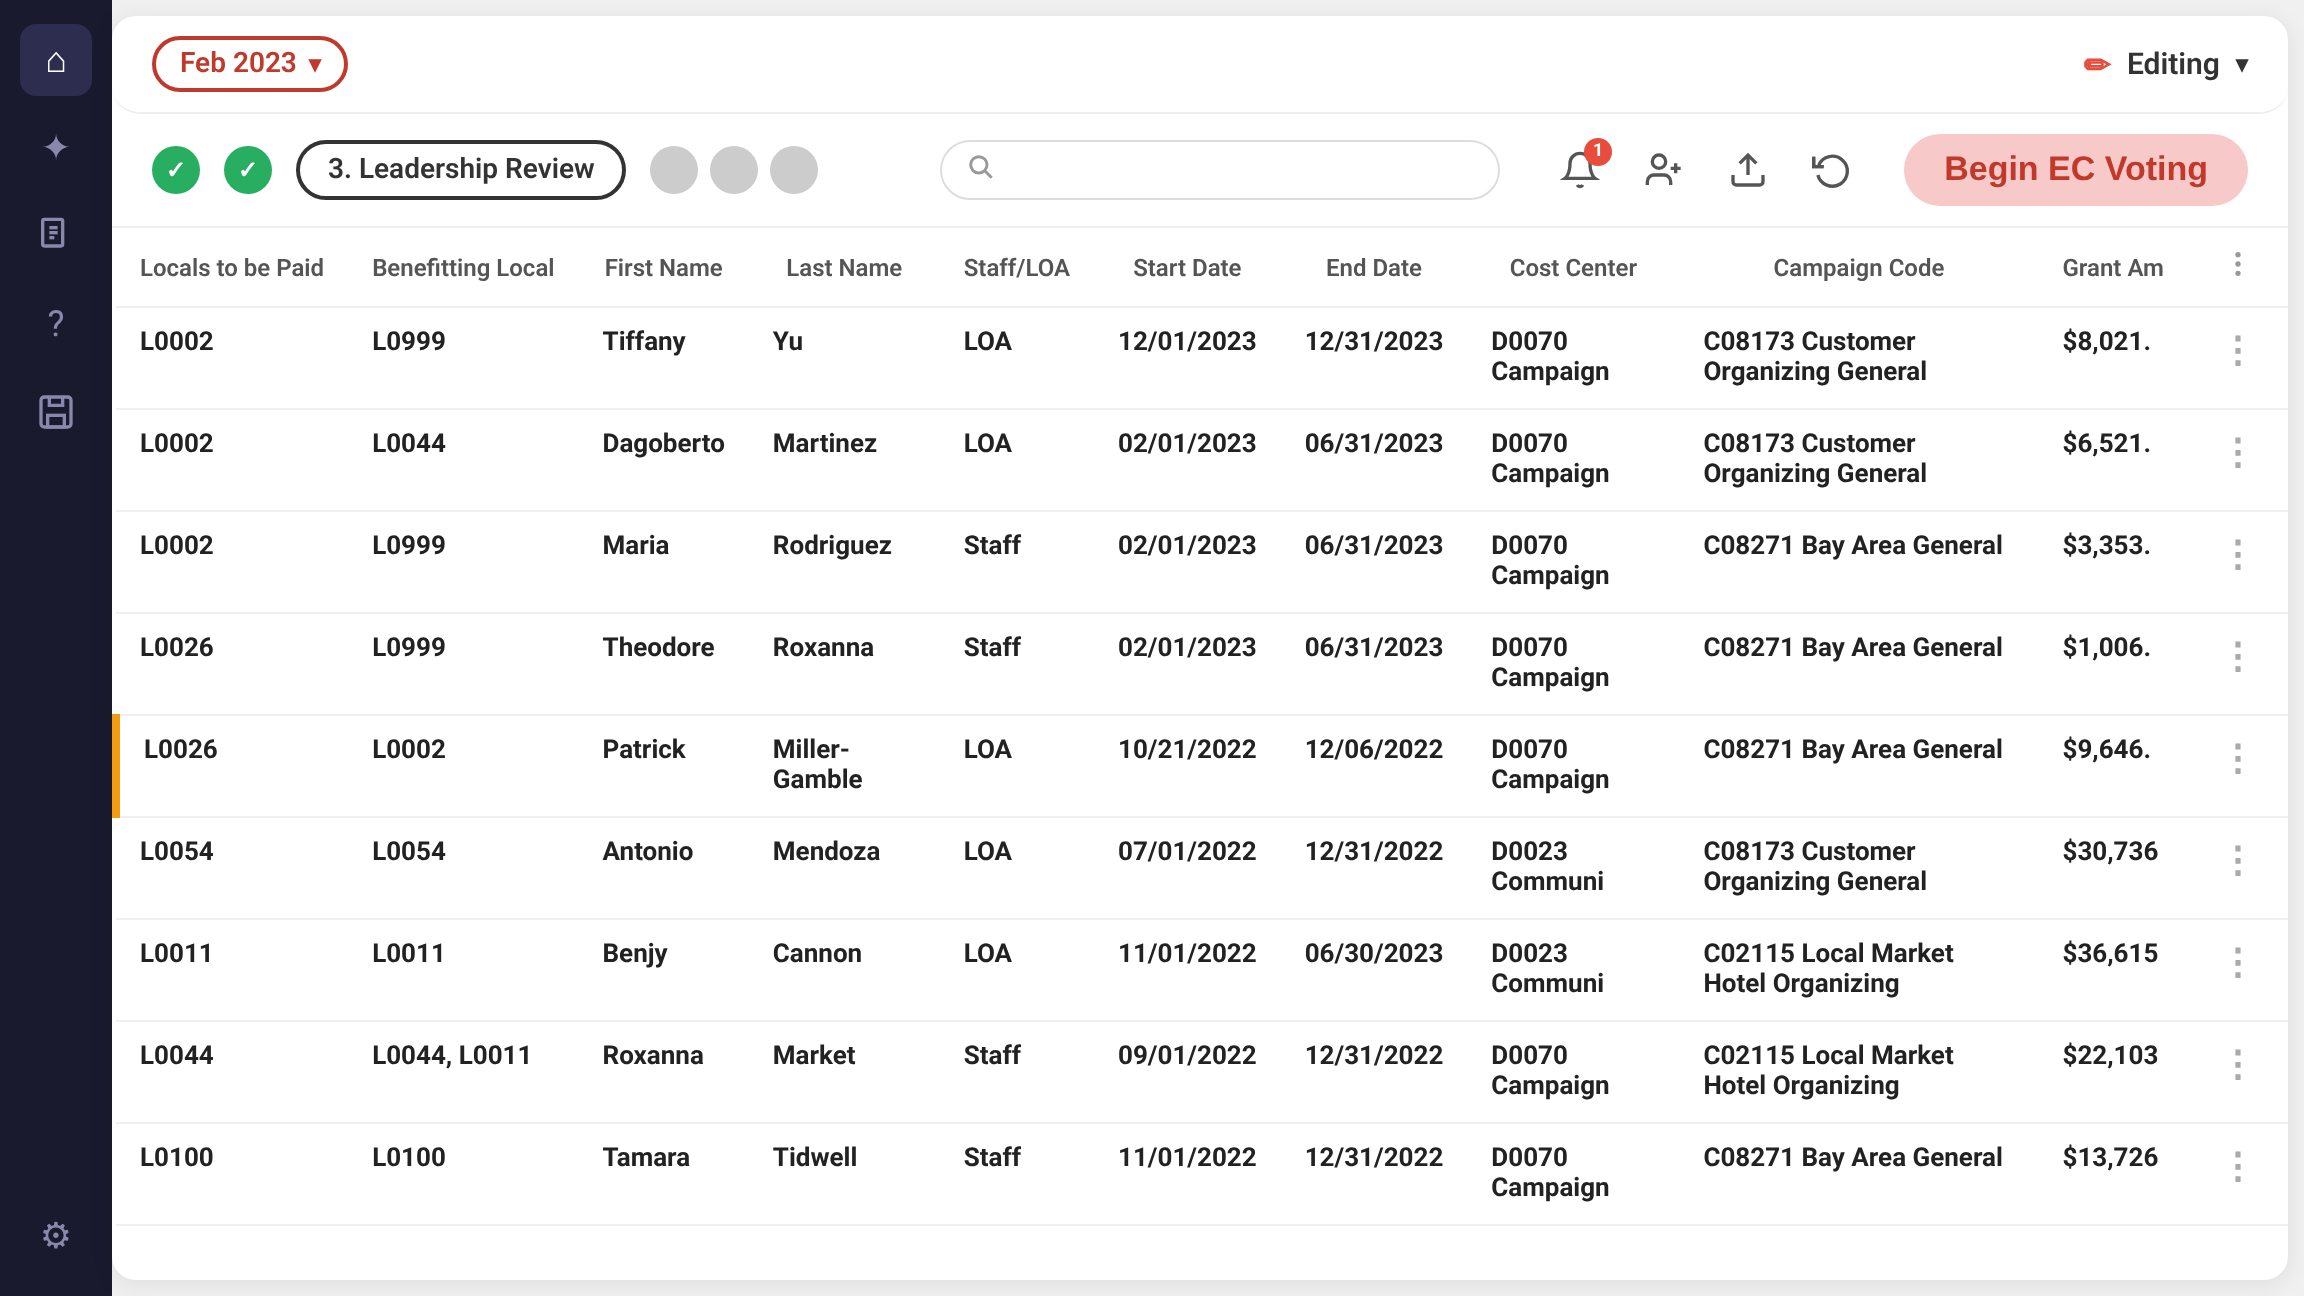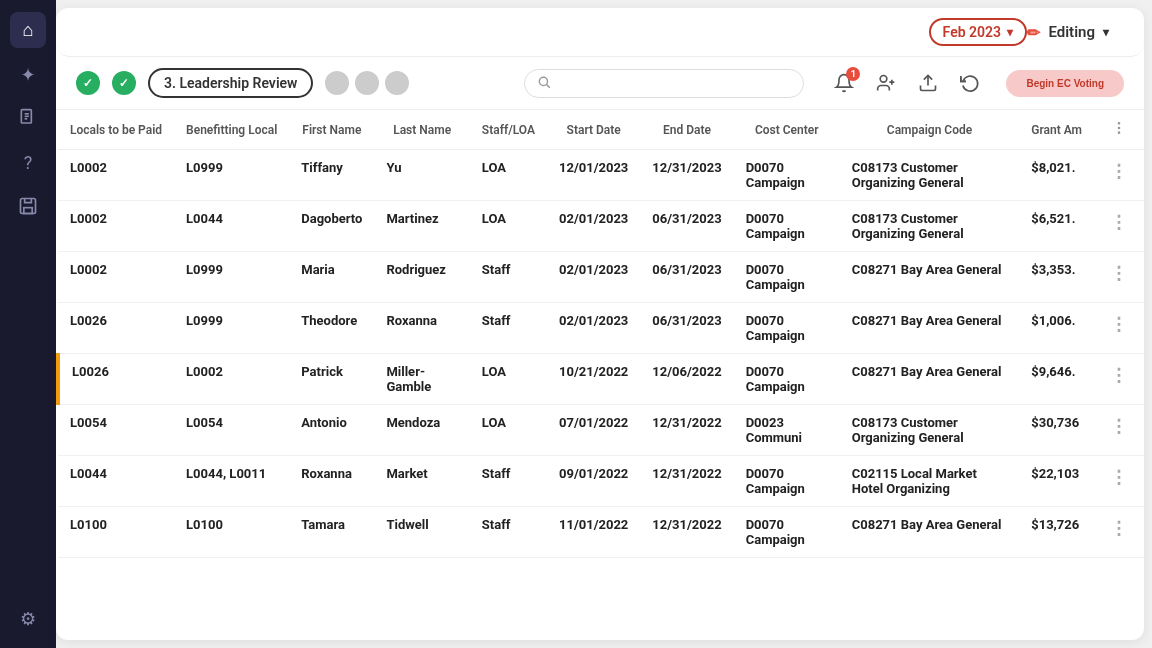--- a/index.html
+++ b/index.html
@@ -48,22 +48,22 @@
       overflow: hidden;
       border-radius: 12px;
       margin: 8px 8px 8px 0;
       box-shadow: 0 2px 12px rgba(0,0,0,0.08);
     }
 
     
     .topbar {
       display: flex;
       align-items: center;
-      justify-content: flex-end;
-      padding: 10px 35px;
+      justify-content: space-between;
+      padding: 10px 20px;
       border-bottom: 1px solid #eee;
       flex-shrink: 0;
       border-radius: 14px;
     }
     .date-selector {
       display: flex;
       align-items: center;
       gap: 6px;
       border: 2px solid #c0392b;
       border-radius: 20px;
@@ -188,21 +188,21 @@
       align-items: center;
       justify-content: center;
       font-weight: bold;
     }
     .begin-btn {
       background: #f8c9c9;
       color: #c0392b;
       border: none;
       border-radius: 24px;
       padding: 8px 20px;
-      font-size: 10px;
+      font-size: 17px;
       font-weight: 600;
       cursor: pointer;
       margin-left: 8px;
       white-space: nowrap;
     }
 
     
     .table-container {
       flex: 1;
       overflow-y: auto;
@@ -440,20 +440,33 @@
             <td>Mendoza</td>
             <td>LOA</td>
             <td>07/01/2022</td>
             <td>12/31/2022</td>
             <td>D0023 Communi</td>
             <td>C08173 Customer Organizing General</td>
             <td>$30,736</td>
             <td><span class="more-btn">⋮</span></td>
           </tr>
           <tr>
+            <td>L0011</td>
+            <td>L0011</td>
+            <td>Benjy</td>
+            <td>Cannon</td>
+            <td>LOA</td>
+            <td>11/01/2022</td>
+            <td>06/30/2023</td>
+            <td>D0023 Communi</td>
+            <td>C02115 Local Market Hotel Organizing</td>
+            <td>$36,615</td>
+            <td><span class="more-btn">⋮</span></td>
+          </tr>
+          <tr>
             <td>L0044</td>
             <td>L0044, L0011</td>
             <td>Roxanna</td>
             <td>Market</td>
             <td>Staff</td>
             <td>09/01/2022</td>
             <td>12/31/2022</td>
             <td>D0070 Campaign</td>
             <td>C02115 Local Market Hotel Organizing</td>
             <td>$22,103</td>

